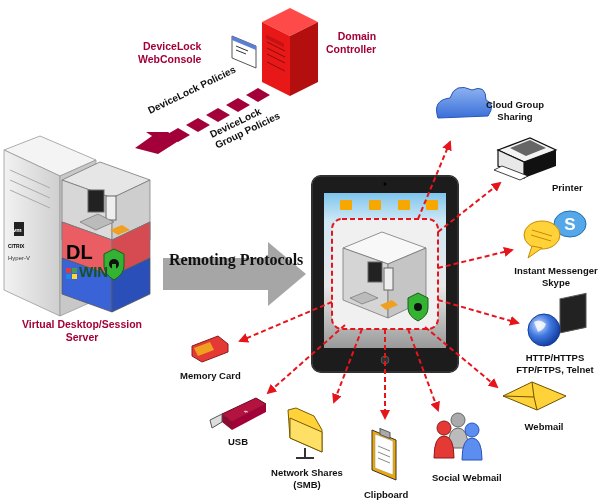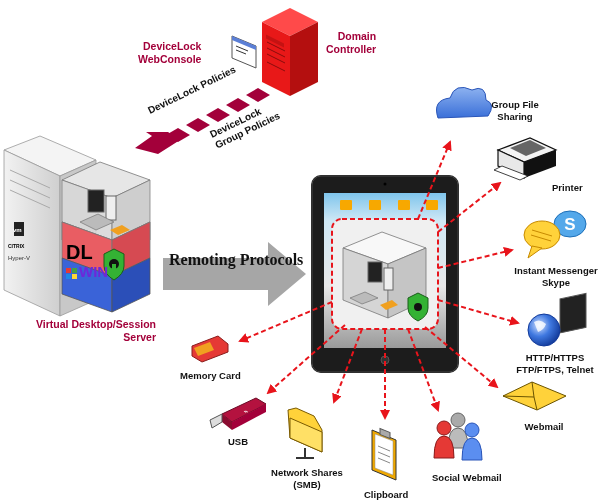--- a/index.html
+++ b/index.html
@@ -216,34 +216,34 @@
   <div>Controller</div>
 </div>
 
 <div class="lbl" style="left:146px; top:106px; font-size:10px; transform:rotate(-26deg); transform-origin:left top;">DeviceLock Policies</div>
 <div class="lbl" style="left:208px; top:130px; font-size:10px; transform:rotate(-26deg); transform-origin:left top; text-align:left;">
   <div>DeviceLock</div>
   <div>Group Policies</div>
 </div>
 
 <div class="lbl" style="left:66px; top:246px; font-size:20px; font-weight:900; color:#000;">DL</div>
-<div class="lbl" style="left:79px; top:266px; font-size:15px; font-weight:900; color:#6d28d9;">WIN</div>
+<div class="lbl" style="left:79px; top:266px; font-size:15px; font-weight:900; color:#14532d;">WIN</div>
 <div class="lbl" style="left:13px; top:224px; font-size:6px; color:#fff;">vm</div>
 <div class="lbl" style="left:8px; top:240px; font-size:5px; color:#000;">CITRIX</div>
 <div class="lbl" style="left:8px; top:252px; font-size:6px; font-weight:normal; color:#333;">Hyper-V</div>
 
-<div class="lbl red" style="left:8px; top:318px; width:148px;text-align:right;">
+<div class="lbl red" style="left:8px; top:318px; width:148px;">
   <div>Virtual Desktop/Session</div>
   <div>Server</div>
 </div>
 
 <div class="lbl" style="left:169px; top:254px; font-size:16px;font-family:Liberation Serif, serif;">Remoting Protocols</div>
 
 <div class="lbl" style="left:480px; top:99px; width:70px;">
-  <div>Group File</div>
+  <div>Cloud Group</div>
   <div>Sharing</div>
 </div>
 <div class="lbl" style="left:552px; top:182px;">
   <div>Printer</div>
 </div>
 <div class="lbl" style="left:508px; top:265px; width:96px;">
   <div>Instant Messenger</div>
   <div>Skype</div>
 </div>
 <div class="lbl" style="left:510px; top:352px; width:90px;">

